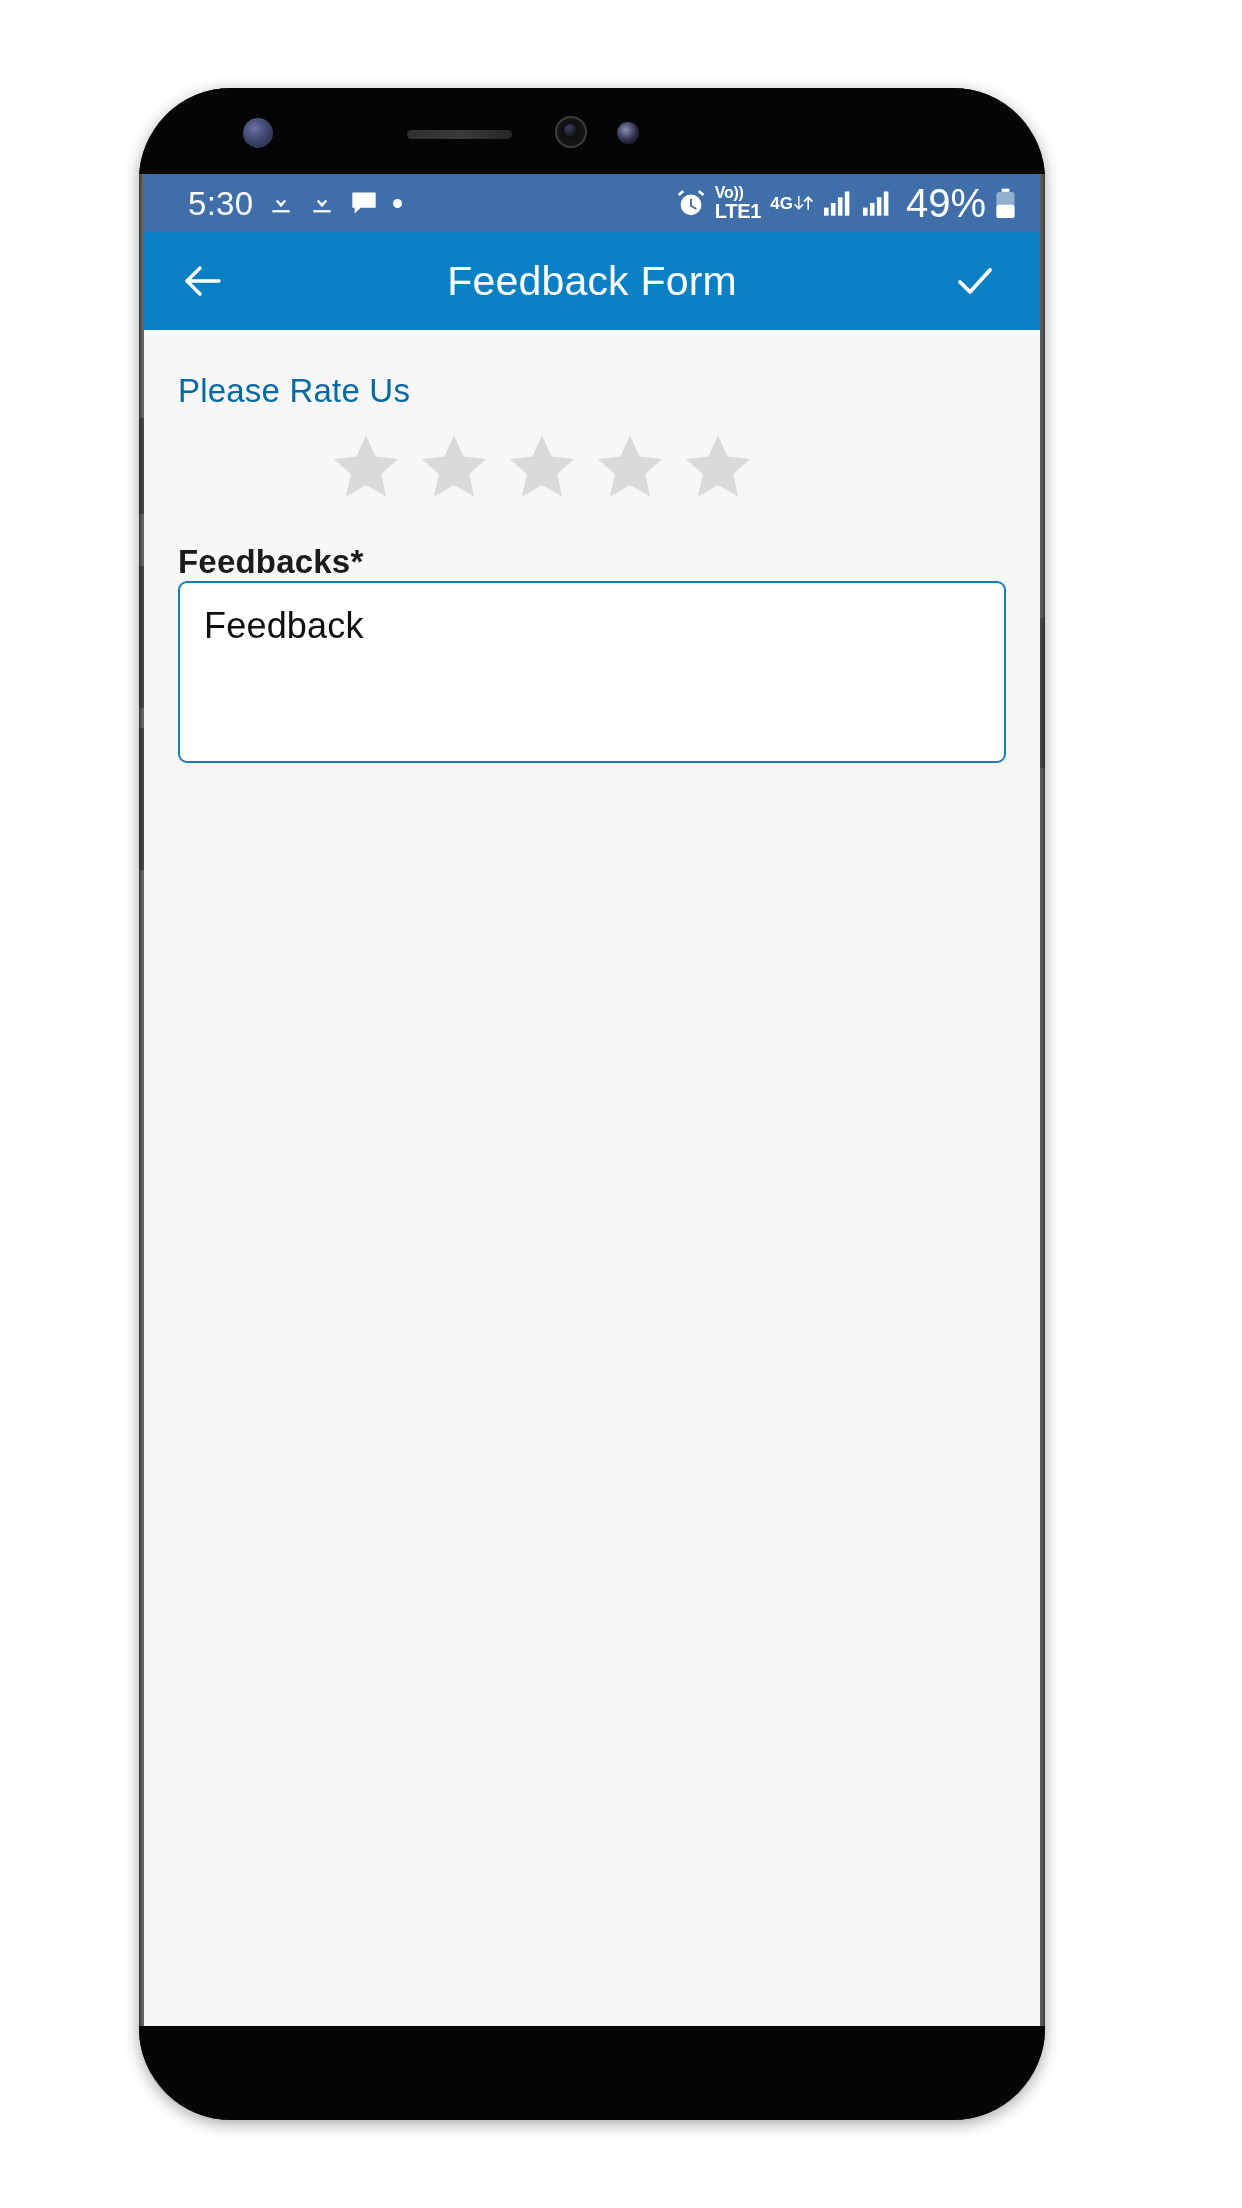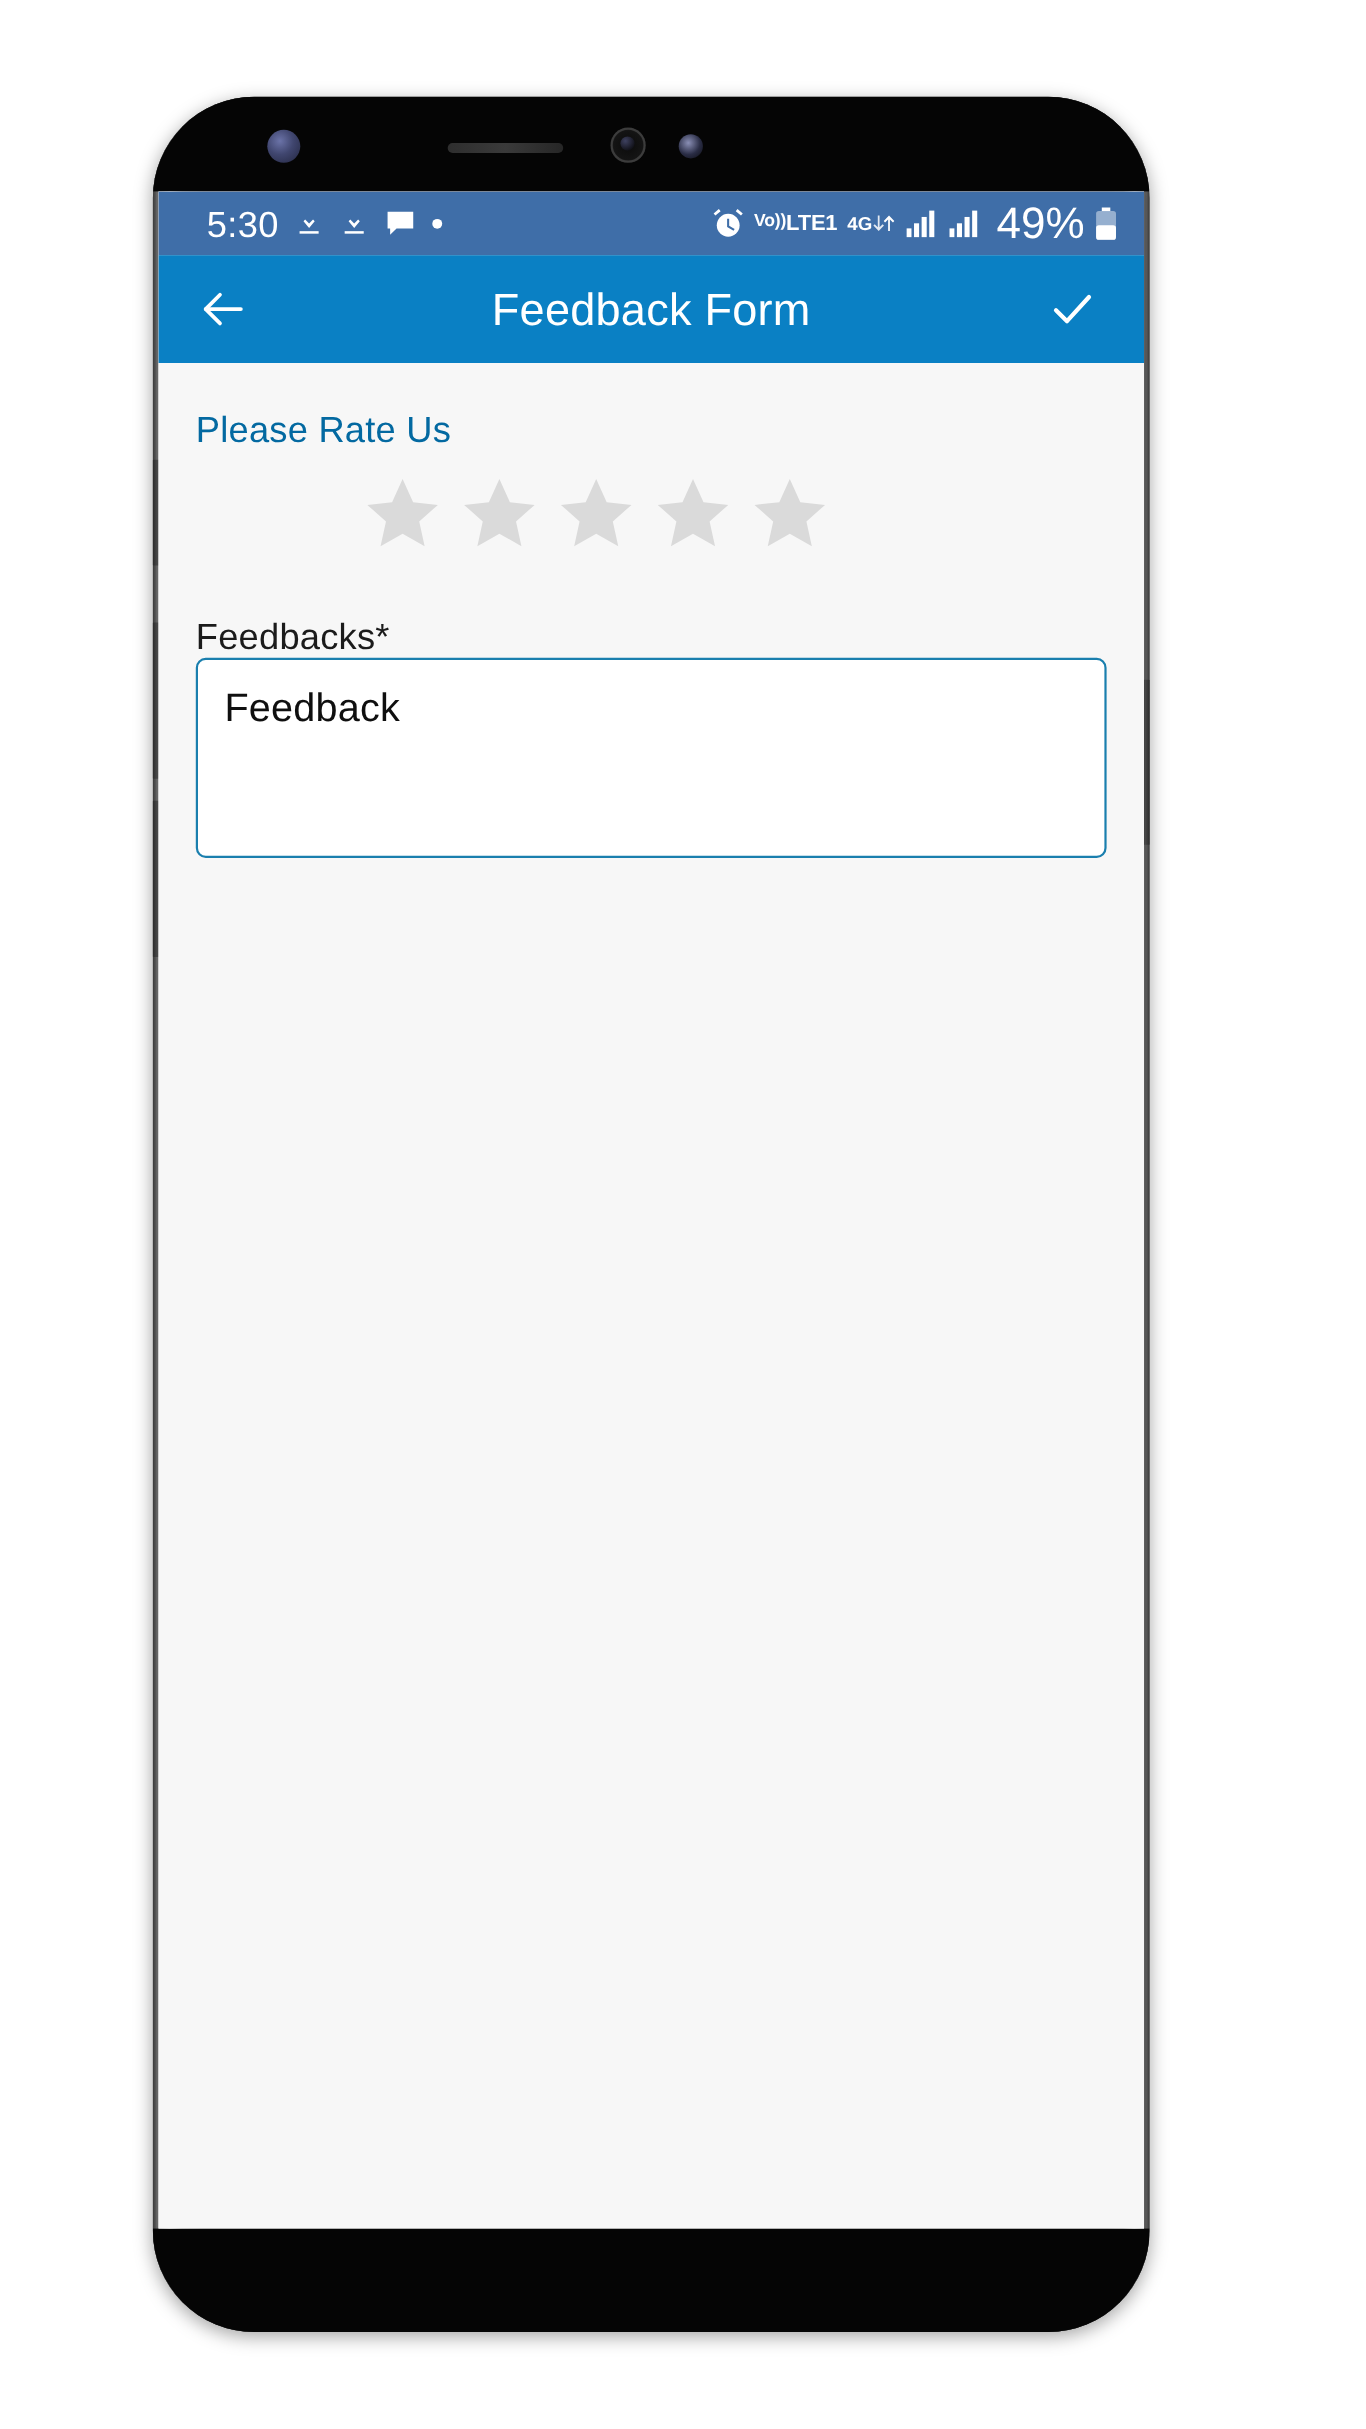--- a/index.html
+++ b/index.html
@@ -134,21 +134,21 @@
     font-weight: 400;
     letter-spacing: .3px;
     line-height: 1;
   }
   .sb-icon { display: inline-flex; align-items: center; }
   .sb-dot {
     width: 9px; height: 9px; border-radius: 50%;
     background: #ffffff; display: inline-block;
   }
   .volte-block {
-    display: flex; flex-direction: row;
+    display: flex; flex-direction: column;
     align-items: flex-start; line-height: 1;
   }
   .volte-top { font-size: 16px; font-weight: 700; letter-spacing: -.2px; }
   .volte-bot { font-size: 20px; font-weight: 700; letter-spacing: -.2px; }
   .net-block {
     display: flex; flex-direction: row;
     line-height: 1;
   }
   .net-top { font-size: 17px; font-weight: 700; }
   .sb-batt-text {
@@ -202,22 +202,22 @@
     align-items: center;
     gap: 14px;
     margin-top: 20px;
     padding-right: 100px;
   }
   .star { cursor: pointer; display: block; }
 
   .field-label {
     font-size: 33px;
     color: #1b1b1b;
-    font-weight: 400;
-    margin-top: 56px;
+    font-weight: 700;
+    margin-top: 39px;
     letter-spacing: .2px;
   }
   .feedback-box {
     height: 182px;
     background: #ffffff;
     border: 2px solid #1a7fae;
     border-radius: 9px;
     padding: 22px 24px;
     cursor: text;
   }

